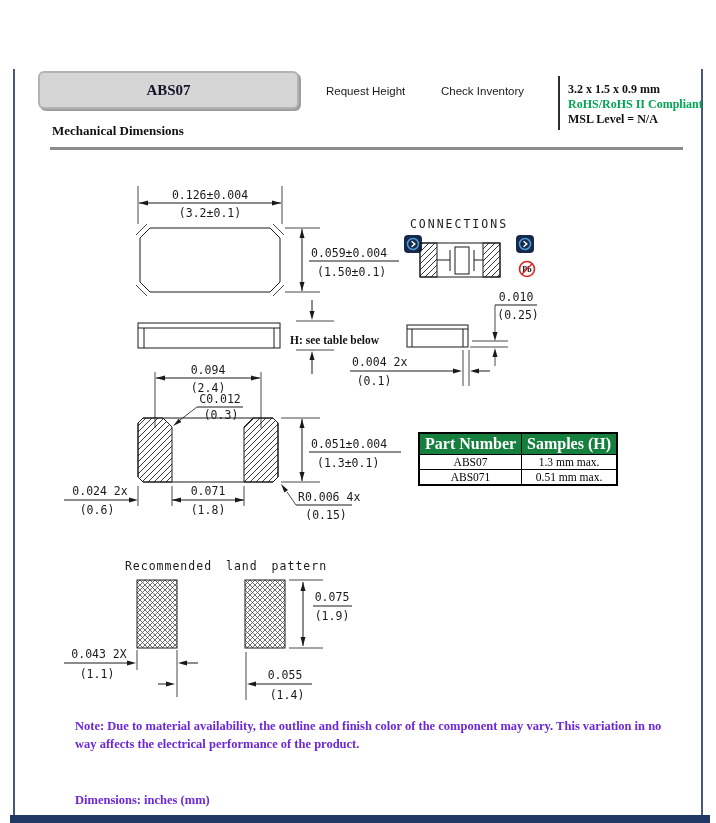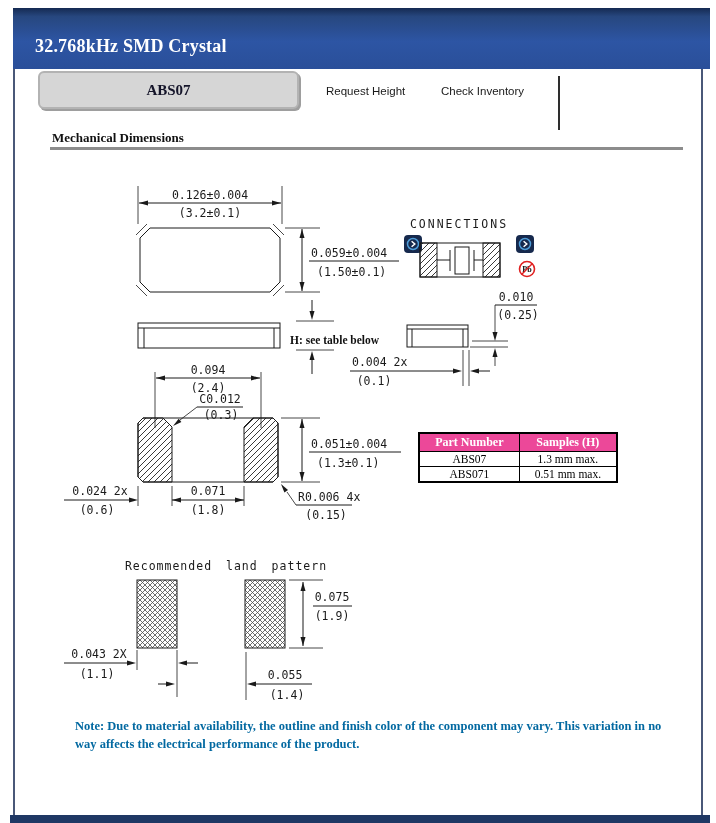--- a/index.html
+++ b/index.html
@@ -22,60 +22,57 @@
 
   .action-label{position:absolute;font-family:"Liberation Sans",sans-serif;font-size:11.5px;
        color:#1a1a1a;top:85px;}
   .icon-btn{position:absolute;top:80px;width:18px;height:18px;cursor:pointer;}
   .pb-icon{position:absolute;left:518px;top:105px;width:18px;height:18px;}
   .hdr-divider{position:absolute;left:558px;top:76px;width:2px;height:54px;background:#2e2e2e;}
   .spec-block{position:absolute;left:568px;top:82px;font-weight:bold;font-size:12px;
        line-height:15px;color:#111;}
   .spec-rohs{color:#00a651;}
 
-  .section-title{position:absolute;left:52px;top:130px;font-weight:bold;font-size:13px;color:#111;}
+  .section-title{position:absolute;left:52px;top:123px;font-weight:bold;font-size:13px;color:#111;}
   .section-rule{position:absolute;left:50px;top:147px;width:633px;height:3px;background:#8c8c8c;}
 
   
   svg{position:absolute;left:0;top:155px;}
   .ln{stroke:#1a1a1a;stroke-width:1;fill:none;}
   .tln{stroke:#1a1a1a;stroke-width:0.8;fill:none;}
   .arr{fill:#1a1a1a;stroke:none;}
   .dim{font-family:"DejaVu Sans Mono",monospace;font-size:11.5px;fill:#1a1a1a;}
   .dimtitle{font-family:"DejaVu Sans Mono",monospace;font-size:11.5px;fill:#1a1a1a;
        letter-spacing:2px;}
   .landtitle{font-family:"DejaVu Sans Mono",monospace;font-size:11.5px;fill:#1a1a1a;
        letter-spacing:1px;word-spacing:6px;}
   .hnote{font-family:"Liberation Serif",serif;font-weight:bold;font-size:11.5px;fill:#111;}
 
   
   .htable{position:absolute;left:418px;top:432px;border-collapse:collapse;width:200px;
        font-size:11.5px;}
-  .htable th{background:#ec4899;color:#fff;font-weight:bold;font-size:12px;
+  .htable th{background:#15803d;color:#fff;font-weight:bold;font-size:16px;
        border:1px solid #000;padding:1px 4px;height:15px;}
   .htable td{background:#fff;color:#000;text-align:center;border:1px solid #000;
        padding:0 4px;height:14px;}
   .htable{border:2px solid #000;}
 
   
   .note-block{position:absolute;left:75px;width:608px;font-weight:bold;font-size:12.5px;
-       color:#0369a1;line-height:1.45;}
+       color:#6d28d9;line-height:1.45;}
 </style>
 </head>
 <body>
 
 <div id="app">
 
   <div class="side-border" style="left:13px"></div>
   <div class="side-border" style="left:701px"></div>
   <div class="bottom-bar"></div>
 
-  <div class="hdr">
-    <div class="hdr-title">32.768kHz SMD Crystal</div>
-  </div>
 
   <div class="part-box">
     <span>ABS07</span>
   </div>
 
   <div class="action-label" style="left:326px">Request Height</div>
   <div class="icon-btn" style="left:404px">
     <svg width="18" height="18" viewBox="0 0 18 18">
       <rect x="0" y="0" width="18" height="18" rx="4" fill="#16294d"></rect>
       <circle cx="9" cy="9" r="5.5" fill="none" stroke="#4e9cd8" stroke-width="1.5"></circle>
@@ -95,20 +92,25 @@
   <div class="pb-icon">
     <svg width="18" height="18" viewBox="0 0 18 18">
       <circle cx="9" cy="9" r="7.5" fill="none" stroke="#e02020" stroke-width="1.6"></circle>
       <text x="9" y="12" text-anchor="middle" style="font-family:&quot;Liberation Serif&quot;,serif;font-weight:bold;font-size:8px;fill:#111">Pb</text>
       <line x1="3.6" y1="14.4" x2="14.4" y2="3.6" stroke="#e02020" stroke-width="1.4"></line>
     </svg>
   </div>
 
   <div class="hdr-divider"></div>
 
+  <div class="spec-block">
+    <div>3.2 x 1.5 x 0.9 mm</div>
+    <div class="spec-rohs">RoHS/RoHS II Compliant</div>
+    <div>MSL Level = N/A</div>
+  </div>
 
   <div class="section-title">Mechanical Dimensions</div>
   <div class="section-rule"></div>
 
   <svg width="716" height="560" viewBox="0 155 716 560">
     <defs>
       <pattern id="hatch" width="6" height="6" patternUnits="userSpaceOnUse">
         <path d="M-1,7 L7,-1" stroke="#3a3a3a" stroke-width="1"></path>
       </pattern>
       <pattern id="cross" width="5" height="5" patternUnits="userSpaceOnUse">
@@ -289,14 +291,15 @@
         <td>1.3 mm max.</td>
       </tr>
       <tr>
         <td>ABS071</td>
         <td>0.51 mm max.</td>
       </tr>
     </tbody>
   </table>
 
   <div class="note-block" style="top:717px">Note: Due to material availability, the outline and finish color of the component may vary. This variation in no way affects the electrical performance of the product.</div>
+  <div class="note-block" style="top:791px">Dimensions: inches (mm)</div>
 
 </div>
 
 </body></html>

